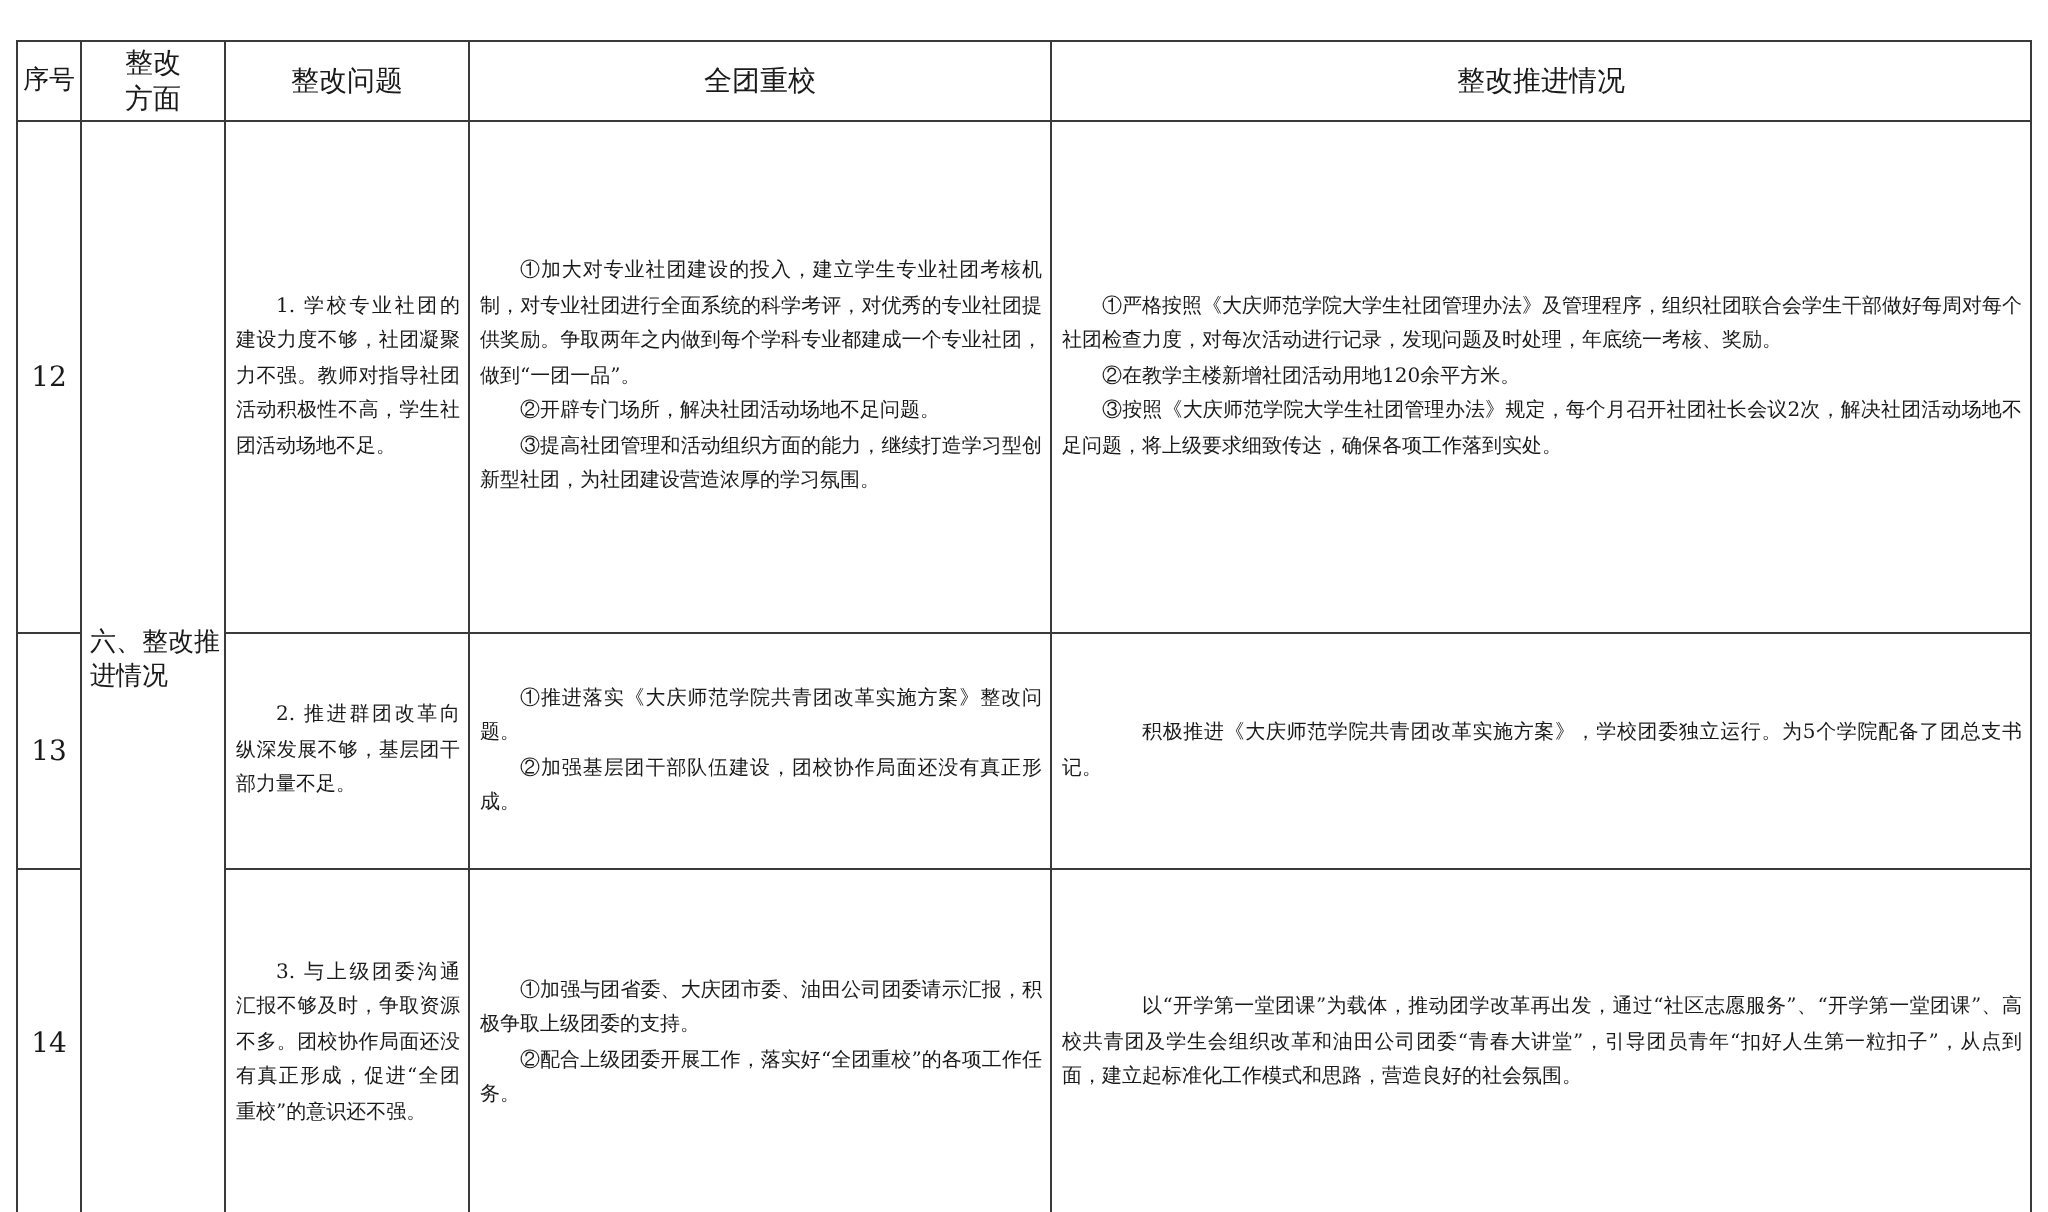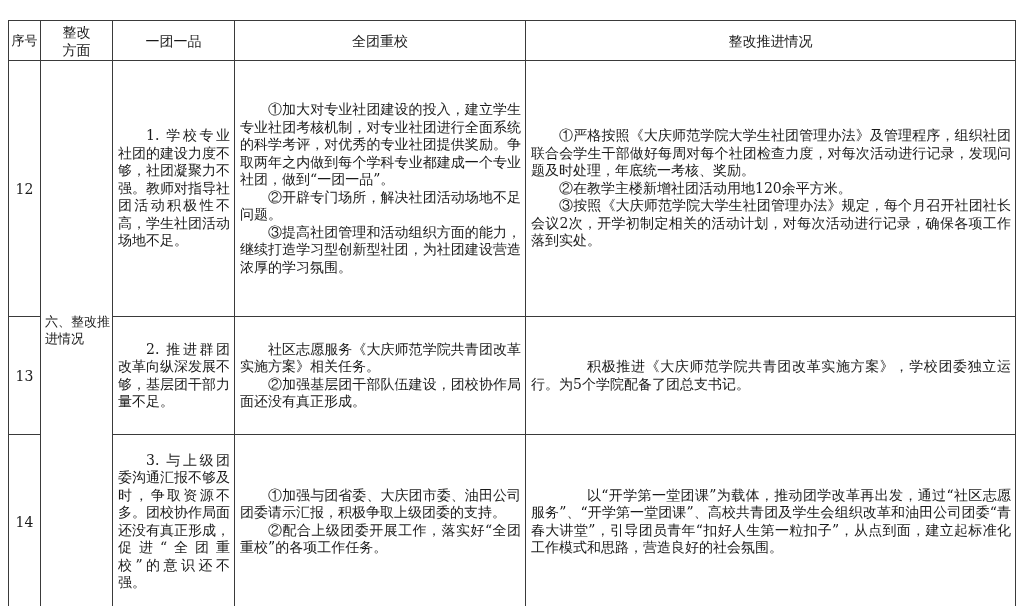--- a/index.html
+++ b/index.html
@@ -6,21 +6,21 @@
   body { width: 1024px; height: 606px; position: relative; overflow: hidden;
          font-family: "DejaVu Serif", "Liberation Serif", serif; color: #1a1a1a; }
   .tbl { position: absolute; left: 8px; top: 20px; border-collapse: collapse; table-layout: fixed; }
   .tbl td, .tbl th { border: 1.5px solid #3a3a3a; padding: 0; vertical-align: middle; }
   .tbl th { font-family: "DejaVu Sans", "Liberation Sans", sans-serif; font-weight: normal;
             font-size: 14px; text-align: center; line-height: 18px; height: 39px; }
   .tbl th.narrow { font-size: 13px; letter-spacing: 0; }
   .num { text-align: center; font-size: 14px; margin-top: 20px; }
   .aspect { vertical-align: top !important; font-size: 13px; line-height: 17px; padding: 0 0 0 4px !important; }
   .aspect .spacer { height: 252px; }
-  .cell { font-size: 14px; line-height: 17.5px; padding: 0 4px 0 5px !important; text-align: justify; word-break: break-all; }
+  .cell { font-size: 10px; line-height: 17.5px; padding: 0 4px 0 5px !important; text-align: justify; word-break: break-all; }
   .cell p { margin: 0; text-indent: 2em; }
   .cell.wide p { text-indent: 2em; }
   .cell.wide p.deep { text-indent: 4em; }
 </style>
 </head>
 <body>
 
 <table class="tbl">
   <colgroup>
     <col style="width:32px">
@@ -29,21 +29,21 @@
     <col style="width:291px">
     <col style="width:490px">
   </colgroup>
   <thead>
     <tr>
       <th class="narrow">序号</th>
       <th>
         <div>整改</div>
         <div>方面</div>
       </th>
-      <th>一团一品</th>
+      <th>整改问题</th>
       <th>全团重校</th>
       <th>整改推进情况</th>
     </tr>
   </thead>
   <tbody>
 
     <tr style="height:256px">
       <td class="num">12</td>
       <td class="aspect" rowspan="3">
         <div class="spacer"></div>
@@ -53,31 +53,31 @@
         <p>1. 学校专业社团的建设力度不够，社团凝聚力不强。教师对指导社团活动积极性不高，学生社团活动场地不足。</p>
       </td>
       <td class="cell">
         <p>①加大对专业社团建设的投入，建立学生专业社团考核机制，对专业社团进行全面系统的科学考评，对优秀的专业社团提供奖励。争取两年之内做到每个学科专业都建成一个专业社团，做到“一团一品”。</p>
         <p>②开辟专门场所，解决社团活动场地不足问题。</p>
         <p>③提高社团管理和活动组织方面的能力，继续打造学习型创新型社团，为社团建设营造浓厚的学习氛围。</p>
       </td>
       <td class="cell wide">
         <p>①严格按照《大庆师范学院大学生社团管理办法》及管理程序，组织社团联合会学生干部做好每周对每个社团检查力度，对每次活动进行记录，发现问题及时处理，年底统一考核、奖励。</p>
         <p>②在教学主楼新增社团活动用地120余平方米。</p>
-        <p>③按照《大庆师范学院大学生社团管理办法》规定，每个月召开社团社长会议2次，开学初制定相关的活动计划，对每次活动进行记录，确保各项工作落到实处。</p>
+        <p>③按照《大庆师范学院大学生社团管理办法》规定，每个月召开社团社长会议2次，解决社团活动场地不足问题，将上级要求细致传达，确保各项工作落到实处。</p>
       </td>
     </tr>
 
     <tr style="height:118px">
       <td class="num">13</td>
       <td class="cell">
         <p>2. 推进群团改革向纵深发展不够，基层团干部力量不足。</p>
       </td>
       <td class="cell">
-        <p>社区志愿服务《大庆师范学院共青团改革实施方案》相关任务。</p>
+        <p>①推进落实《大庆师范学院共青团改革实施方案》整改问题。</p>
         <p>②加强基层团干部队伍建设，团校协作局面还没有真正形成。</p>
       </td>
       <td class="cell wide">
         <p class="deep">积极推进《大庆师范学院共青团改革实施方案》，学校团委独立运行。为5个学院配备了团总支书记。</p>
       </td>
     </tr>
 
     <tr style="height:174px">
       <td class="num">14</td>
       <td class="cell">

